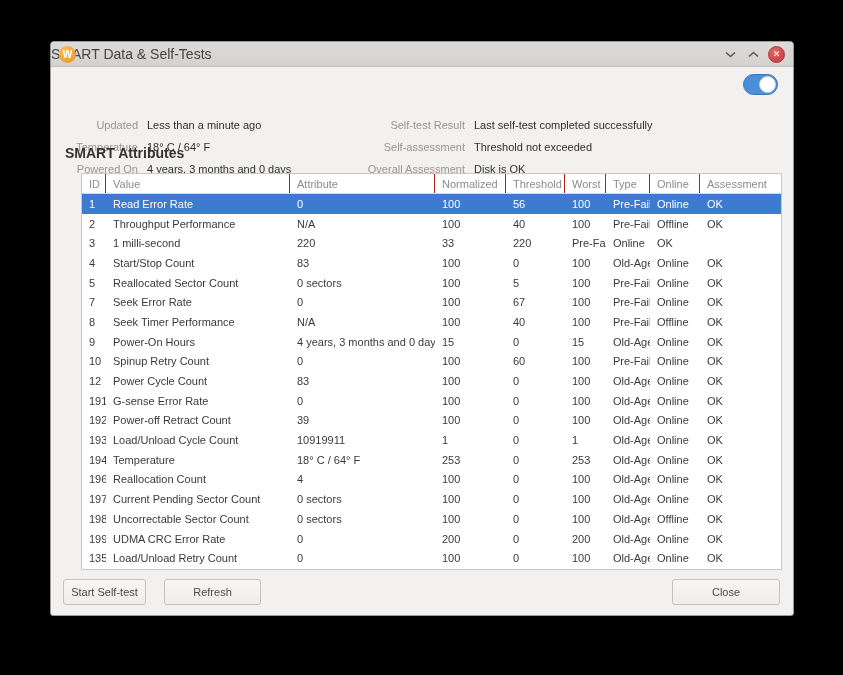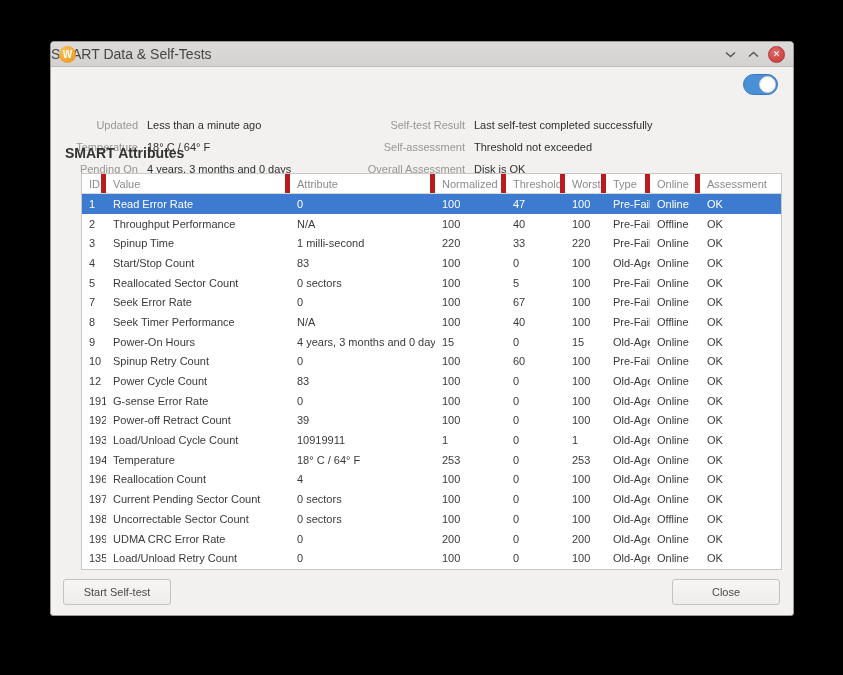--- a/index.html
+++ b/index.html
@@ -53,39 +53,39 @@
   .section-label { position:absolute; left:14px; top:103px; font-size:14px; font-weight:bold; color:#333; }
 
   
   .attr-table {
     position:absolute; left:30px; top:131px; width:701px; height:397px;
     background:#fff; border:1px solid #c9c8c6; overflow:hidden;
   }
   .trow { display:grid; grid-template-columns:24px 184px 145px 71px 59px 41px 44px 50px 1fr; }
   .thead { height:20px; border-bottom:1px solid #d8d7d5; }
   .thead .cell {
-    color:#8c8b89; border-right:5px solid #b91c1c; display:flex; align-items:center;
+    color:#8c8b89; border-right:1px solid #b91c1c; display:flex; align-items:center;
   }
   .thead .cell:last-child { border-right:none; }
   .cell {
     font-size:11px; padding:0 4px 0 7px; white-space:nowrap; overflow:hidden;
     display:flex; align-items:center; color:#3a3a3a;
   }
   .drow { height:19.7px; }
   .drow.selected { background:var(--selection,#3d7bd0); }
   .drow.selected .cell { color:#fff; }
 
   
   .btn {
     position:absolute; top:537px; height:26px; border:1px solid #c4c2be; border-radius:3px;
     background:linear-gradient(#f7f6f5,#eeedeb); font-size:11px; color:#4a4a4a;
     display:flex; align-items:center; justify-content:center;
     font-family:"Liberation Sans","DejaVu Sans",sans-serif;
   }
-  .btn-start  { left:12px;  width:108px; }
+  .btn-start  { left:12px;  width:83px; }
   .btn-refresh{ left:113px; width:97px; }
   .btn-close  { right:13px; width:108px; }
 
   svg.chev { display:block; }
 </style>
 </head>
 <body>
 
 <div class="window">
 
@@ -111,21 +111,21 @@
 
   <div class="info-row" style="left:12px; top:77px;">
     <span class="info-label l-label">Updated</span>
     <span class="info-value">Less than a minute ago</span>
   </div>
   <div class="info-row" style="left:12px; top:99px;">
     <span class="info-label l-label">Temperature</span>
     <span class="info-value">18° C / 64° F</span>
   </div>
   <div class="info-row" style="left:12px; top:121px;">
-    <span class="info-label l-label">Pending On</span>
+    <span class="info-label l-label">Powered On</span>
     <span class="info-value">4 years, 3 months and 0 days</span>
   </div>
 
   <div class="info-row" style="left:306px; top:77px;">
     <span class="info-label r-label">Self-test Result</span>
     <span class="info-value">Last self-test completed successfully</span>
   </div>
   <div class="info-row" style="left:306px; top:99px;">
     <span class="info-label r-label">Self-assessment</span>
     <span class="info-value">Threshold not exceeded</span>
@@ -152,40 +152,39 @@
         <span class="cell">Type</span>
         <span class="cell">Online</span>
         <span class="cell">Assessment</span>
       </div>
     <div id="table-body">
         <div class="trow drow selected">
           <span class="cell">1</span>
           <span class="cell">Read Error Rate</span>
           <span class="cell">0</span>
           <span class="cell">100</span>
-          <span class="cell">47</span>
+          <span class="cell">56</span>
           <span class="cell">100</span>
           <span class="cell">Pre-Fail</span>
           <span class="cell">Online</span>
           <span class="cell">OK</span>
         </div>
         <div class="trow drow">
           <span class="cell">2</span>
           <span class="cell">Throughput Performance</span>
           <span class="cell">N/A</span>
           <span class="cell">100</span>
           <span class="cell">40</span>
           <span class="cell">100</span>
           <span class="cell">Pre-Fail</span>
           <span class="cell">Offline</span>
           <span class="cell">OK</span>
         </div>
         <div class="trow drow">
           <span class="cell">3</span>
-          <span class="cell">Spinup Time</span>
           <span class="cell">1 milli-second</span>
           <span class="cell">220</span>
           <span class="cell">33</span>
           <span class="cell">220</span>
           <span class="cell">Pre-Fail</span>
           <span class="cell">Online</span>
           <span class="cell">OK</span>
         </div>
         <div class="trow drow">
           <span class="cell">4</span>
@@ -360,14 +359,15 @@
           <span class="cell">0</span>
           <span class="cell">100</span>
           <span class="cell">Old-Age</span>
           <span class="cell">Online</span>
           <span class="cell">OK</span>
         </div>
       </div>
   </div>
 
   <button class="btn btn-start">Start Self-test</button>
+  <button class="btn btn-refresh">Refresh</button>
   <button class="btn btn-close">Close</button>
 </div>
 
 </body></html>

